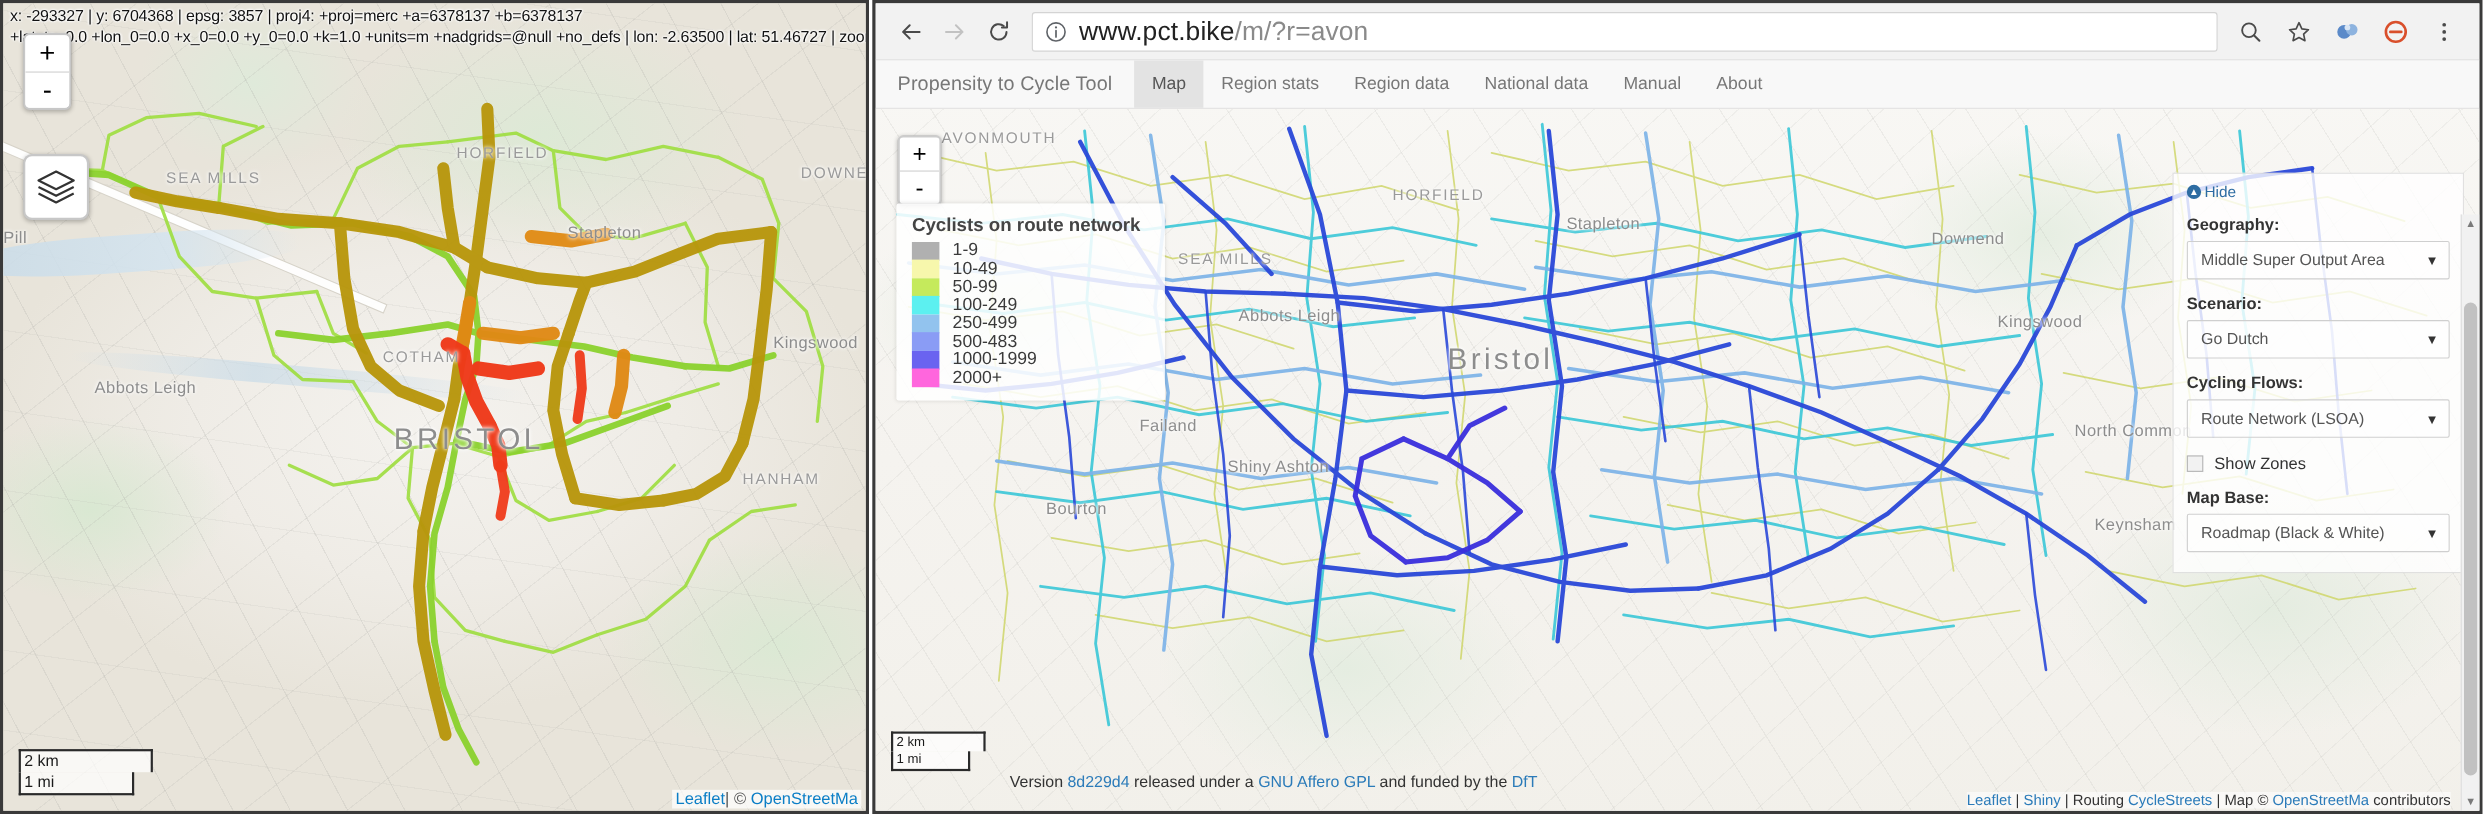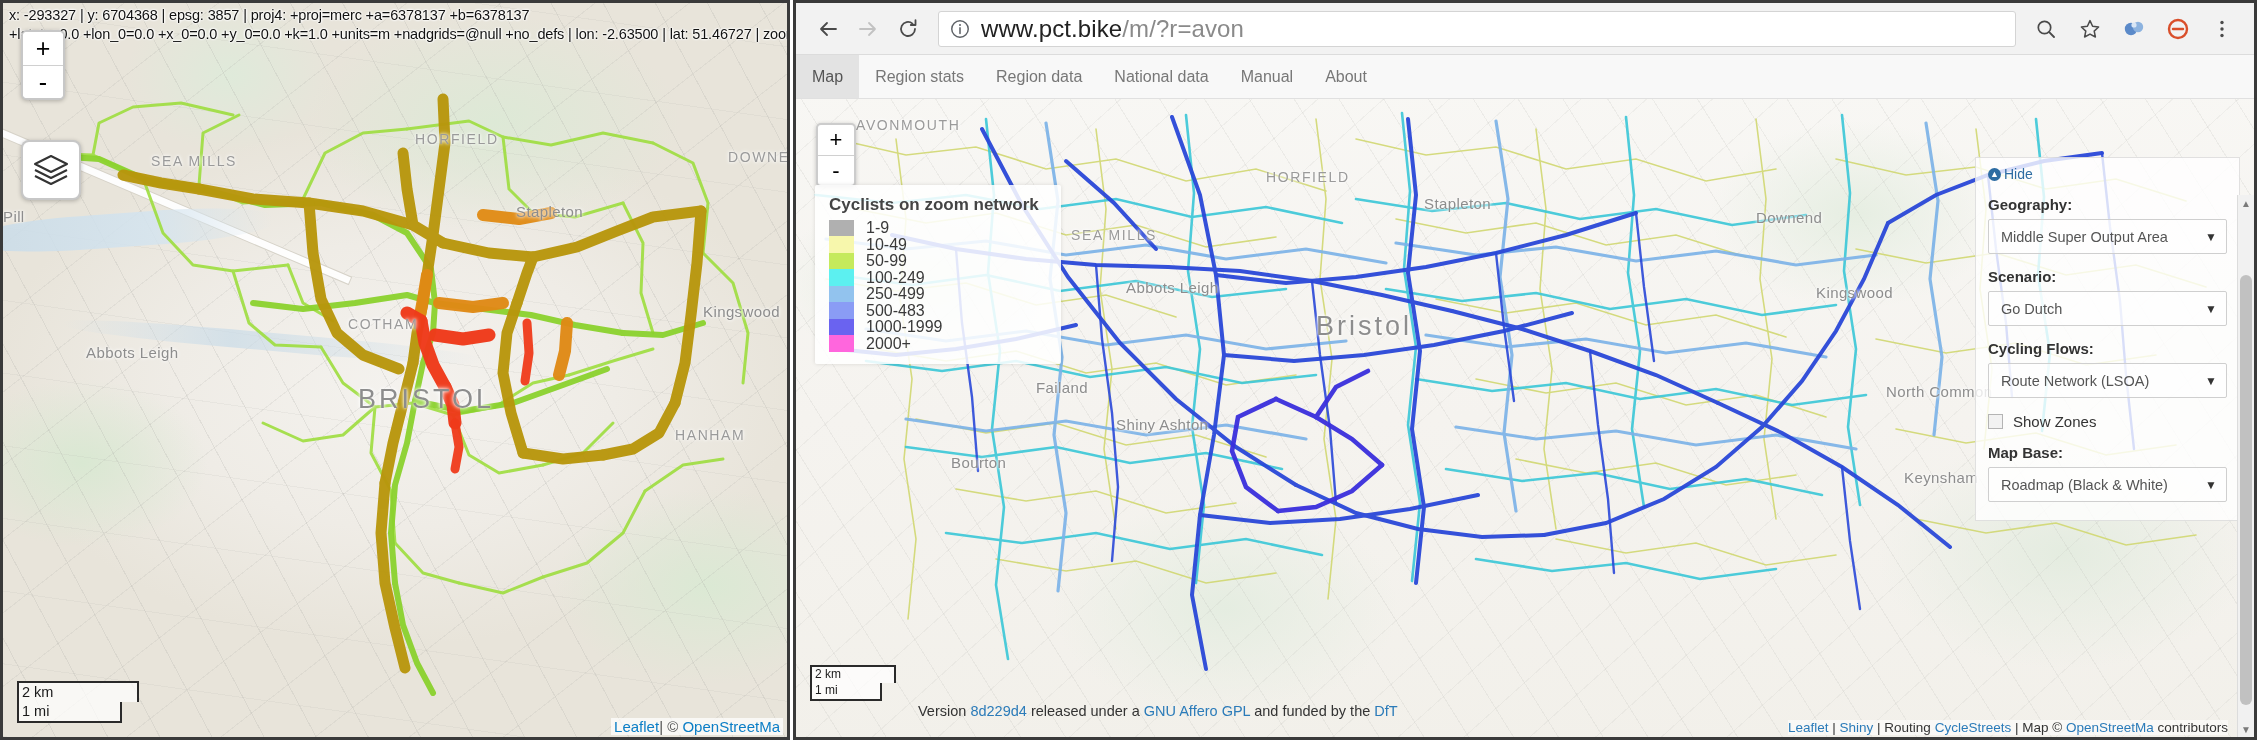--- a/index.html
+++ b/index.html
@@ -449,20 +449,21 @@
           <svg width="22" height="22" viewBox="0 0 22 22">
             <circle cx="11" cy="4.5" r="1.7" fill="#4a4a4a"></circle>
             <circle cx="11" cy="11" r="1.7" fill="#4a4a4a"></circle>
             <circle cx="11" cy="17.5" r="1.7" fill="#4a4a4a"></circle>
           </svg>
         </div>
       </div>
     </div>
 
     <div class="pct-nav">
+      <div class="brand">Propensity to Cycle Tool</div>
       <div class="pct-tab active">Map</div>
       <div class="pct-tab">Region stats</div>
       <div class="pct-tab">Region data</div>
       <div class="pct-tab">National data</div>
       <div class="pct-tab">Manual</div>
       <div class="pct-tab">About</div>
     </div>
 
     <div class="pct-map">
       <div class="basemap-right"></div>
@@ -581,21 +582,21 @@
       <div class="city-label lbl-med" style="left:155px;top:355px;">Bourton</div>
       <div class="city-label lbl-med" style="left:1108px;top:370px;">Keynsham</div>
       <div class="city-label lbl-med" style="left:1090px;top:284px;">North Common</div>
 
       <div class="zoom-ctrl-r">
         <div class="zoom-btn-r">+</div>
         <div class="zoom-btn-r">-</div>
       </div>
 
       <div class="legend">
-        <div class="legend-title">Cyclists on zoom network</div>
+        <div class="legend-title">Cyclists on route network</div>
         <div class="legend-rows">
           <div class="legend-row">
             <span class="legend-swatch" style="background:#b0b0b0"></span>
             <span class="legend-label">1-9</span>
           </div>
           <div class="legend-row">
             <span class="legend-swatch" style="background:#f7f7ac"></span>
             <span class="legend-label">10-49</span>
           </div>
           <div class="legend-row">

